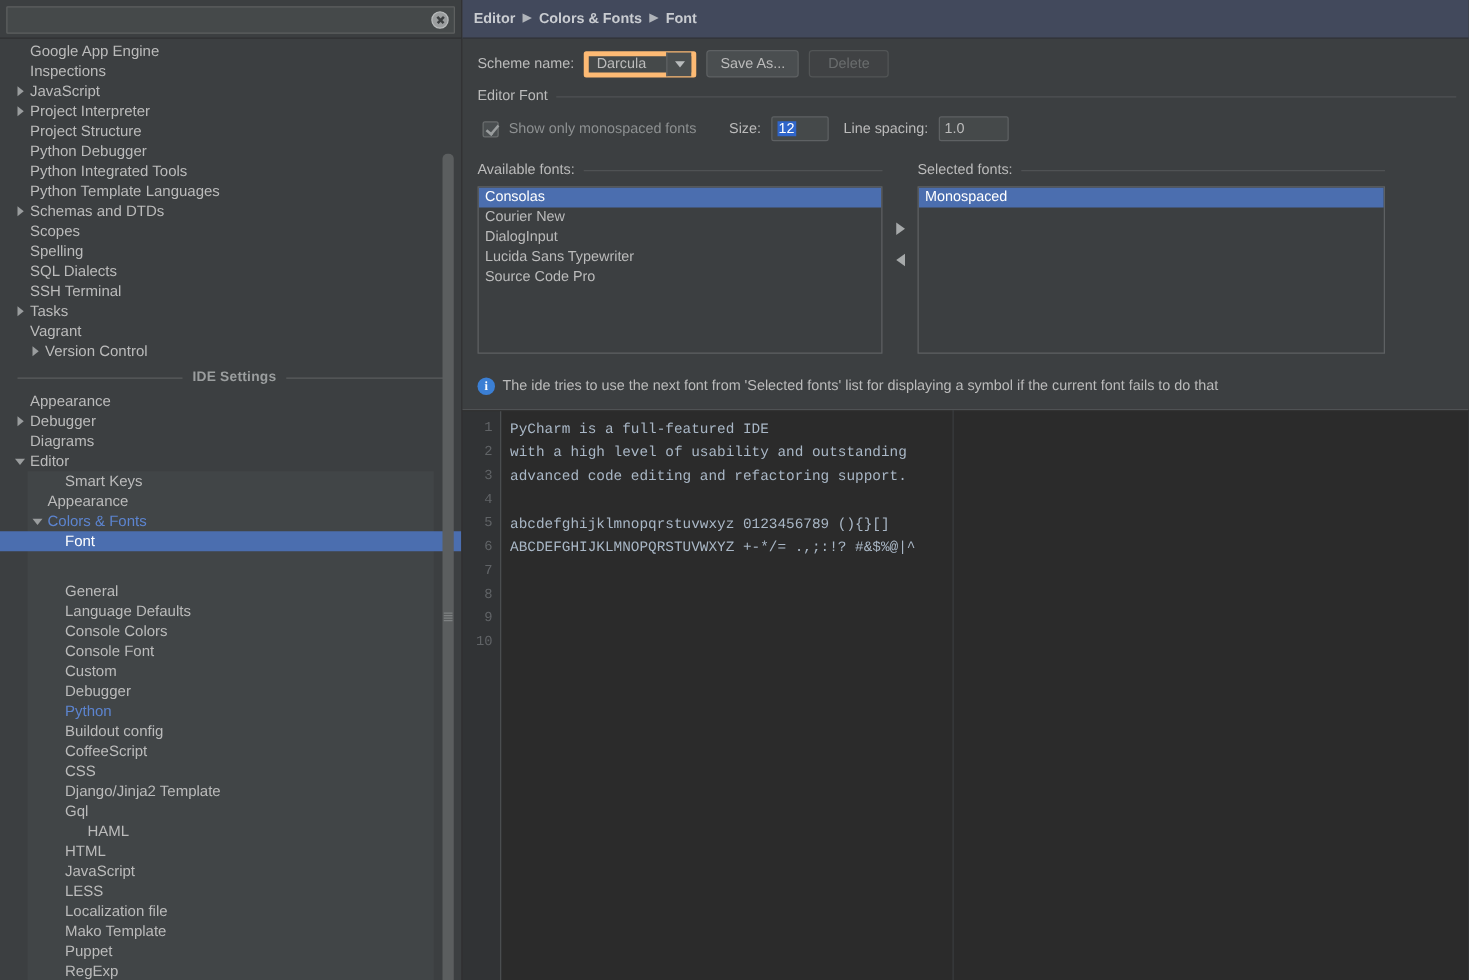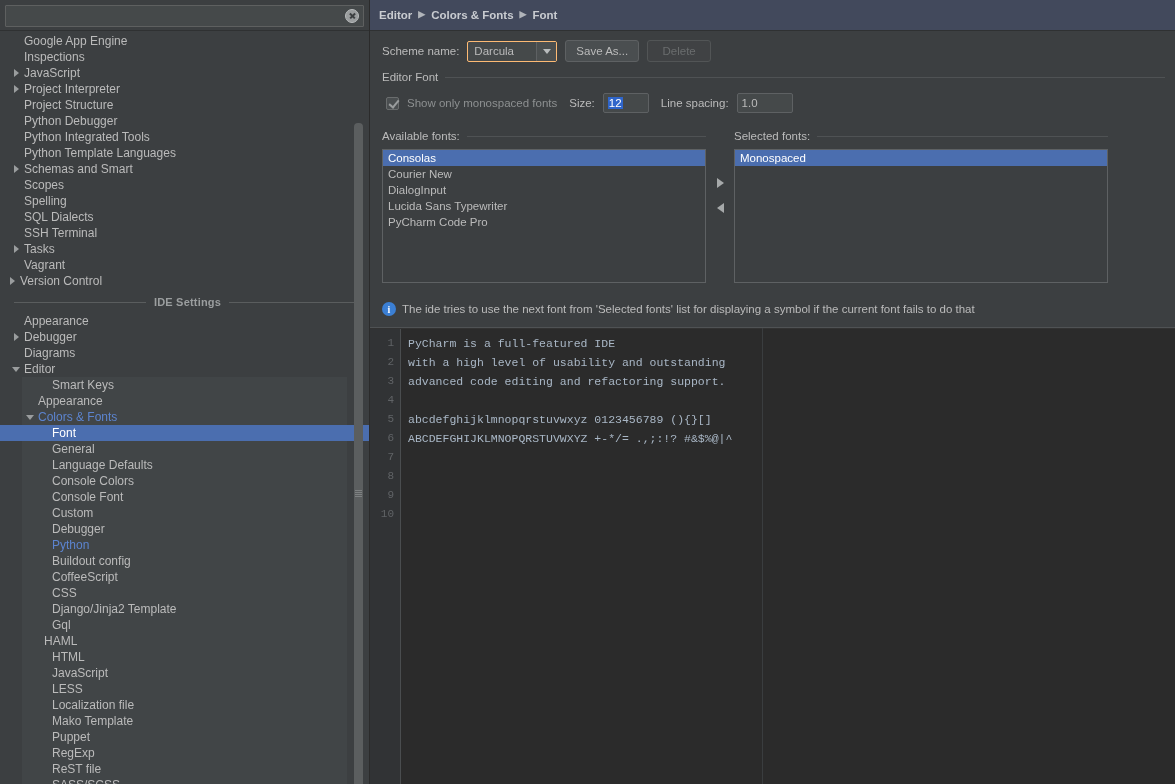--- a/index.html
+++ b/index.html
@@ -157,21 +157,21 @@
   }
 
   #scheme-row {
     height: 34px; display: flex; align-items: center;
     padding: 6px 0 0 12px; gap: 8px;
   }
   .lbl { color: #bbbbbb; font-size: 11.5px; }
 
   .combo {
     width: 90px; height: 21px;
-    background: #45494a; border: 1px solid #fdba74;
+    background: #45494a; border: 4px solid #fdba74;
     border-radius: 2px;
     display: flex; align-items: center;
     position: relative; cursor: pointer;
   }
   .combo .combo-val {
     flex: 1; padding-left: 6px; color: #bbbbbb;
     font-size: 11.5px; white-space: nowrap; overflow: hidden;
   }
   .combo .combo-arrow-box {
     width: 20px; height: 19px; border-left: 1px solid #5e6163;
@@ -405,21 +405,21 @@
             <span class="tlabel">Python Integrated Tools</span>
           </div>
           <div class="tree-row" style="padding-left: 8px;">
             <span class="twisty"></span>
             <span class="tlabel">Python Template Languages</span>
           </div>
           <div class="tree-row" style="padding-left: 8px;">
             <span class="twisty">
               <span class="tw-right"></span>
             </span>
-            <span class="tlabel">Schemas and Smart</span>
+            <span class="tlabel">Schemas and DTDs</span>
           </div>
           <div class="tree-row" style="padding-left: 8px;">
             <span class="twisty"></span>
             <span class="tlabel">Scopes</span>
           </div>
           <div class="tree-row" style="padding-left: 8px;">
             <span class="twisty"></span>
             <span class="tlabel">Spelling</span>
           </div>
           <div class="tree-row" style="padding-left: 8px;">
@@ -433,21 +433,21 @@
           <div class="tree-row" style="padding-left: 8px;">
             <span class="twisty">
               <span class="tw-right"></span>
             </span>
             <span class="tlabel">Tasks</span>
           </div>
           <div class="tree-row" style="padding-left: 8px;">
             <span class="twisty"></span>
             <span class="tlabel">Vagrant</span>
           </div>
-          <div class="tree-row" style="padding-left: 4px; text-align: center;">
+          <div class="tree-row" style="padding-left: 20px; text-align: center;">
             <span class="twisty">
               <span class="tw-right"></span>
             </span>
             <span class="tlabel">Version Control</span>
           </div>
           <div class="section-sep">
             <span class="sep-line"></span>
             <span class="sep-text">IDE Settings</span>
             <span class="sep-line"></span>
           </div>
@@ -482,21 +482,21 @@
           <div class="tree-row accent" style="padding-left: 22px;">
             <span class="twisty">
               <span class="tw-down"></span>
             </span>
             <span class="tlabel">Colors &amp; Fonts</span>
           </div>
           <div class="tree-row selected" style="padding-left: 36px;">
             <span class="twisty"></span>
             <span class="tlabel">Font</span>
           </div>
-          <div class="tree-row" style="padding-left: 36px;">
+          <div class="tree-row" style="padding-left: 36px; margin-top: 24px;">
             <span class="twisty"></span>
             <span class="tlabel">General</span>
           </div>
           <div class="tree-row" style="padding-left: 36px;">
             <span class="twisty"></span>
             <span class="tlabel">Language Defaults</span>
           </div>
           <div class="tree-row" style="padding-left: 36px;">
             <span class="twisty"></span>
             <span class="tlabel">Console Colors</span>
@@ -530,21 +530,21 @@
             <span class="tlabel">CSS</span>
           </div>
           <div class="tree-row" style="padding-left: 36px;">
             <span class="twisty"></span>
             <span class="tlabel">Django/Jinja2 Template</span>
           </div>
           <div class="tree-row" style="padding-left: 36px;">
             <span class="twisty"></span>
             <span class="tlabel">Gql</span>
           </div>
-          <div class="tree-row" style="padding-left: 28px;">
+          <div class="tree-row" style="padding-left: 54px;">
             <span class="twisty"></span>
             <span class="tlabel">HAML</span>
           </div>
           <div class="tree-row" style="padding-left: 36px;">
             <span class="twisty"></span>
             <span class="tlabel">HTML</span>
           </div>
           <div class="tree-row" style="padding-left: 36px;">
             <span class="twisty"></span>
             <span class="tlabel">JavaScript</span>
@@ -618,21 +618,21 @@
     <div id="editor-font-group">
       <div class="group-title-row">
         <span class="gt-text">Editor Font</span>
         <span class="gt-line"></span>
       </div>
 
       <div id="mono-row">
         <span class="checkbox checked"></span>
         <span class="dim-label">Show only monospaced fonts</span>
 
-        <span class="lbl" style="margin-left:4px;">Size:</span>
+        <span class="lbl" style="margin-left:18px;">Size:</span>
         <span class="numfield">
           <span class="sel-text">12</span>
         </span>
 
         <span class="lbl" style="margin-left:4px;">Line spacing:</span>
         <span class="numfield" style="width:56px;">
           <span>1.0</span>
         </span>
       </div>
     </div>
@@ -642,21 +642,21 @@
       <div class="list-col list-col-left">
         <div class="list-title-row">
           <span class="lt-text">Available fonts:</span>
           <span class="lt-line"></span>
         </div>
         <div class="listbox" id="available-list">
             <div class="list-item sel">Consolas</div>
             <div class="list-item">Courier New</div>
             <div class="list-item">DialogInput</div>
             <div class="list-item">Lucida Sans Typewriter</div>
-            <div class="list-item">PyCharm Code Pro</div>
+            <div class="list-item">Source Code Pro</div>
           </div>
       </div>
 
       <div id="xfer-col">
         <div class="xfer-btn">
           <span class="tri-right"></span>
         </div>
         <div class="xfer-btn">
           <span class="tri-left"></span>
         </div>

